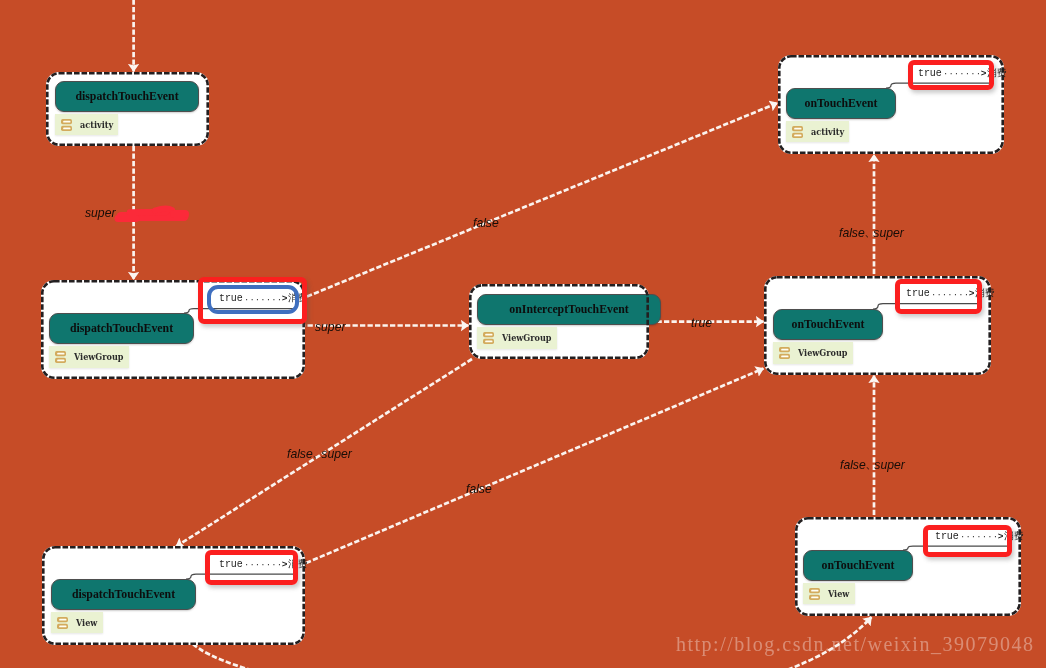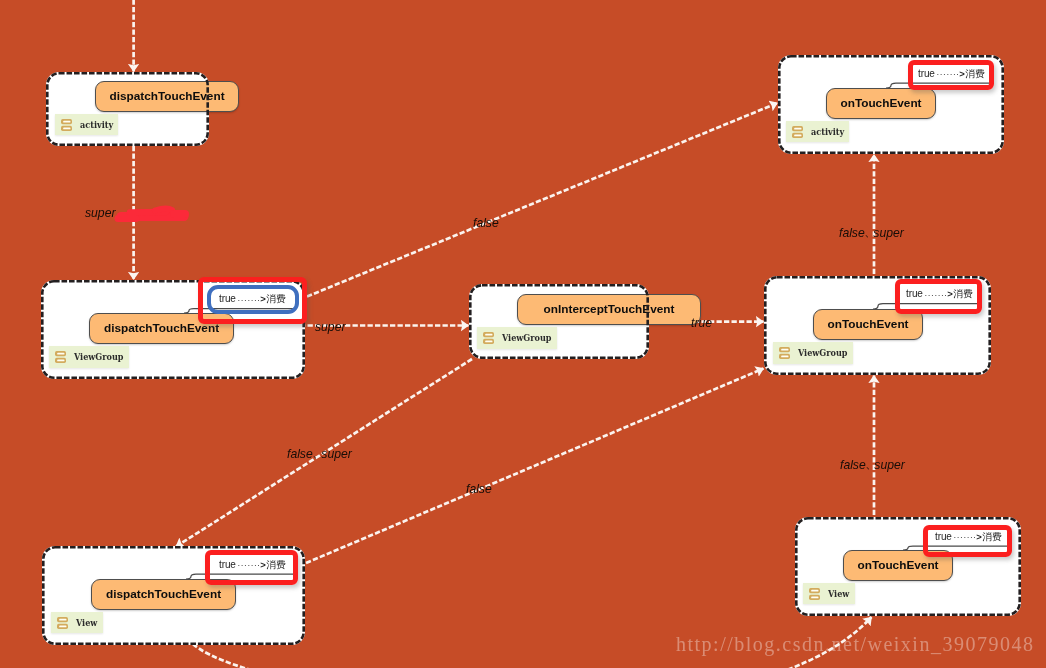--- a/index.html
+++ b/index.html
@@ -4,30 +4,30 @@
 <title>Android Touch Event Dispatch Flow</title>
 <style>
   html,body{margin:0;padding:0;}
   body{width:1046px;height:668px;overflow:hidden;background:#C64C27;
        font-family:"Liberation Sans",sans-serif;}
   #stage{position:relative;width:1046px;height:668px;background:#C64C27;overflow:hidden;
        -webkit-font-smoothing:antialiased;will-change:transform;transform:translateZ(0);}
   svg.layer{position:absolute;left:0;top:0;width:1046px;height:668px;pointer-events:none;}
 
   .node{position:absolute;background:#ffffff;border-radius:13px;box-sizing:border-box;}
-  .title-box{position:absolute;background:#fdba74;border:1.2px solid #4e4e4e;border-radius:9px;
+  .title-box{position:absolute;background:#0f766e;border:1.2px solid #4e4e4e;border-radius:9px;
              display:flex;align-items:center;justify-content:center;
-             font-family:Liberation Sans, sans-serif;font-weight:bold;
-             color:#0d0d0d;box-sizing:border-box;box-shadow:0 1px 2px rgba(0,0,0,0.20);margin-left:40px;}
+             font-family:Liberation Serif, serif;font-weight:bold;
+             color:#0d0d0d;box-sizing:border-box;box-shadow:0 1px 2px rgba(0,0,0,0.20);}
   .badge{position:absolute;background:#eaf2d2;display:inline-flex;align-items:center;
          box-sizing:border-box;padding:0 5.2px 0 5.6px;box-shadow:0 1px 2px rgba(0,0,0,0.10);}
   .badge svg{display:block;flex:none;}
   .badge-label{font-family:"DejaVu Serif Condensed","DejaVu Serif",serif;font-weight:bold;
                color:#2b2b2b;font-size:9px;margin-left:8.4px;}
-  .ann{position:absolute;font-family:Liberation Sans, sans-serif;font-size:10px;color:#1f1f1f;
+  .ann{position:absolute;font-family:Liberation Mono, monospace;font-size:10px;color:#1f1f1f;
        white-space:nowrap;line-height:12px;}
   .ann .cond{letter-spacing:-0.1px;}
   .ann .dots{font-size:8px;letter-spacing:0.65px;margin-left:1.6px;position:relative;top:0.6px;}
   .ann .arrow{font-size:9.5px;font-weight:bold;position:relative;left:-0.5px;}
   .ann .result{font-size:9.8px;}
   .redbox{position:absolute;border:5px solid #fb1f1f;border-radius:6px;box-sizing:border-box;
           box-shadow:2px 3px 4px rgba(80,80,80,0.30);}
   .bluebox{position:absolute;border:4px solid #3f6fbf;border-radius:11px;box-sizing:border-box;}
   .edgelabel{position:absolute;font-family:"Liberation Sans",sans-serif;font-style:italic;
              font-size:12.2px;color:#170d07;white-space:nowrap;}

